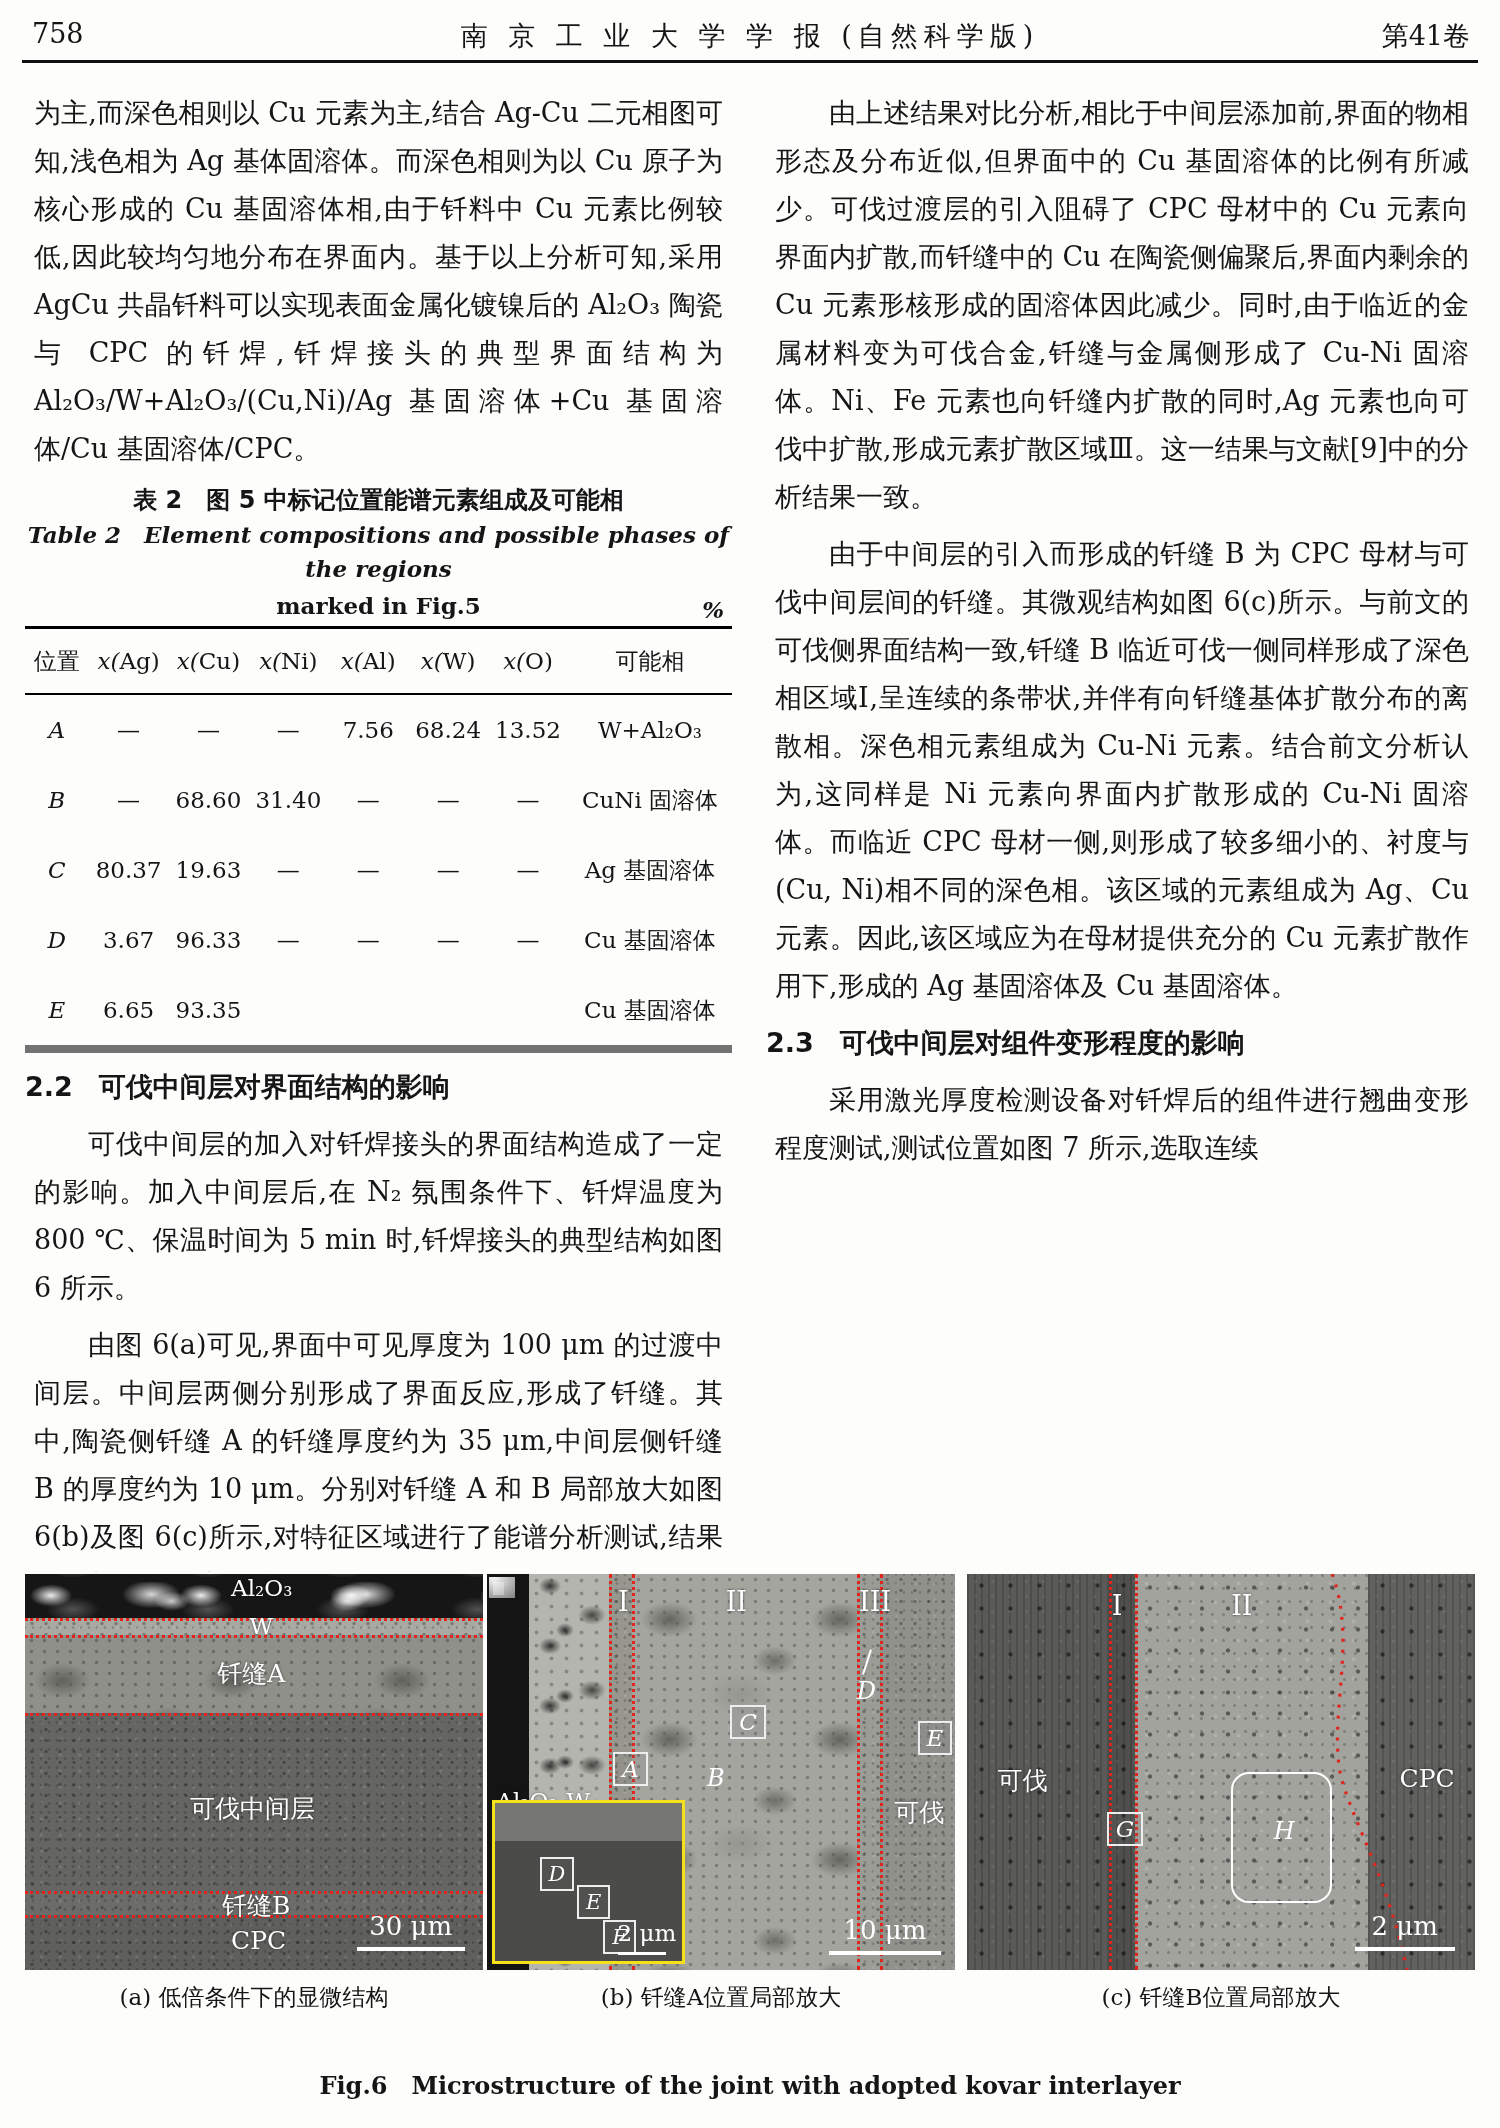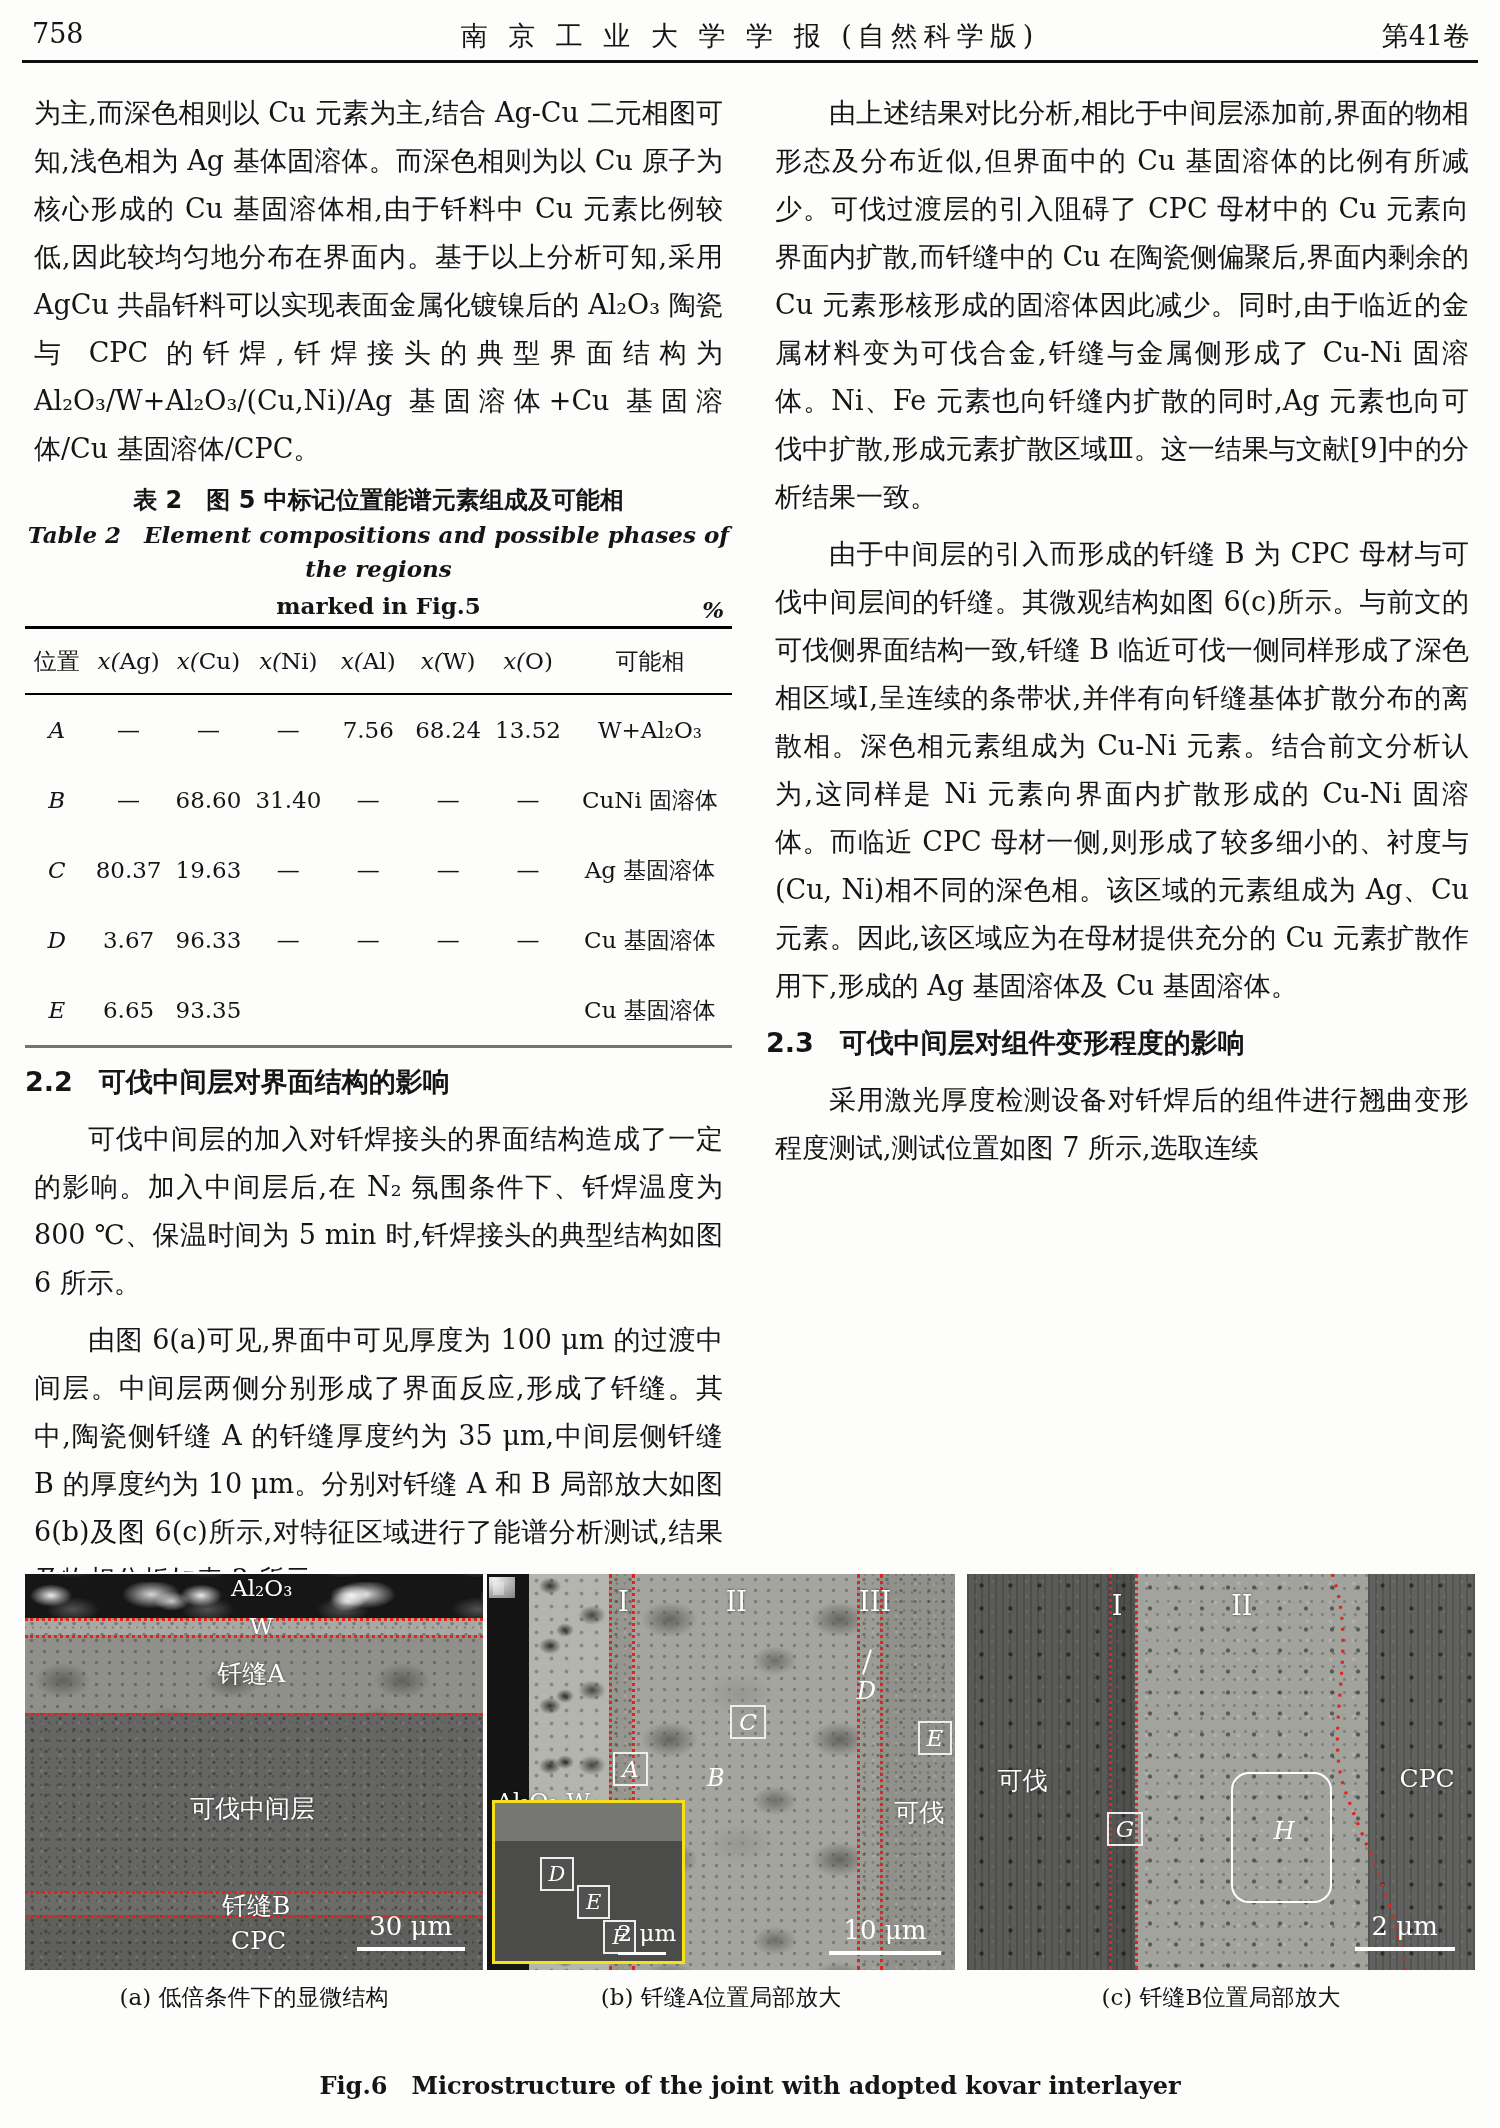--- a/index.html
+++ b/index.html
@@ -26,21 +26,21 @@
   .sec-h .num { margin-right:26px; }
 
   
   .tblwrap { margin:6px 0 10px 0; }
   .tcap-cn { text-align:center; font-family:"DejaVu Sans","Liberation Sans",sans-serif;
              font-weight:bold; font-size:24px; line-height:36px; }
   .tcap-en { text-align:center; font-weight:bold; font-size:23px; line-height:34px;font-style:italic; }
   .tcap-en2 { position:relative; text-align:center; font-weight:bold; font-size:23px; line-height:40px; }
   .tcap-en2 .unit { position:absolute; right:8px; top:4px; font-weight:bold; font-style:italic; font-size:23px; }
   table.tbl { width:100%; border-collapse:collapse; font-size:23px;
-              border-top:3px solid #000; border-bottom:3px solid #737373; }
+              border-top:3px solid #000; border-bottom:8px solid #737373; }
   .tbl th { font-weight:normal; border-bottom:2px solid #000; padding:8px 0; white-space:nowrap; }
   .tbl td { text-align:center; padding:11px 0; }
   .tbl th { text-align:center; }
   .th-x::first-letter { font-style:italic; }
   td.pos { font-style:italic; }
 
   
   .fig { position:absolute; left:0; top:1572px; width:1500px; height:556px; background:#fdfdfc; }
   .panel { position:absolute; top:2px; height:396px; overflow:hidden; background:#666; }
   .panel-a { left:25px;  width:458px; }

